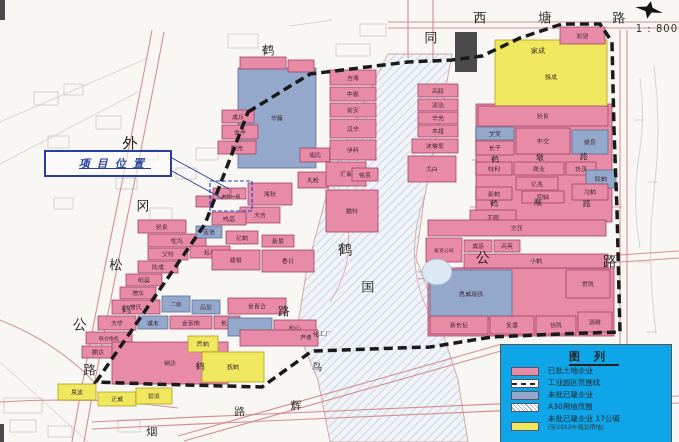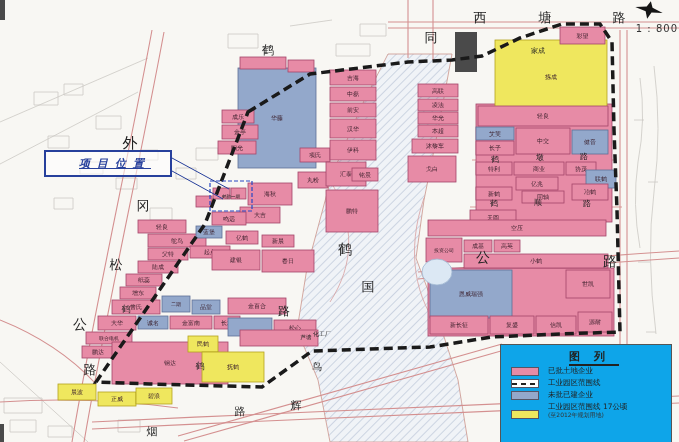--- a/index.html
+++ b/index.html
@@ -336,19 +336,23 @@
   </div>
   <div class="legend-row">
     <div class="sw sw-dash"></div>
     <div class="legend-label">工业园区范围线</div>
   </div>
   <div class="legend-row">
     <div class="sw sw-blue"></div>
     <div class="legend-label">未批已建企业</div>
   </div>
   <div class="legend-row">
+    <div class="sw sw-hatch"></div>
+    <div class="legend-label">A30用地范围</div>
+  </div>
+  <div class="legend-row">
     <div class="sw sw-yellow"></div>
     <div class="legend-label">
-      <div>工业园区范围线  17公顷</div>
+      <div>未批已建企业  17公顷</div>
       <div class="legend-sub">(至2012年规划用地)</div>
     </div>
   </div>
 </div>
 
 </body></html>

